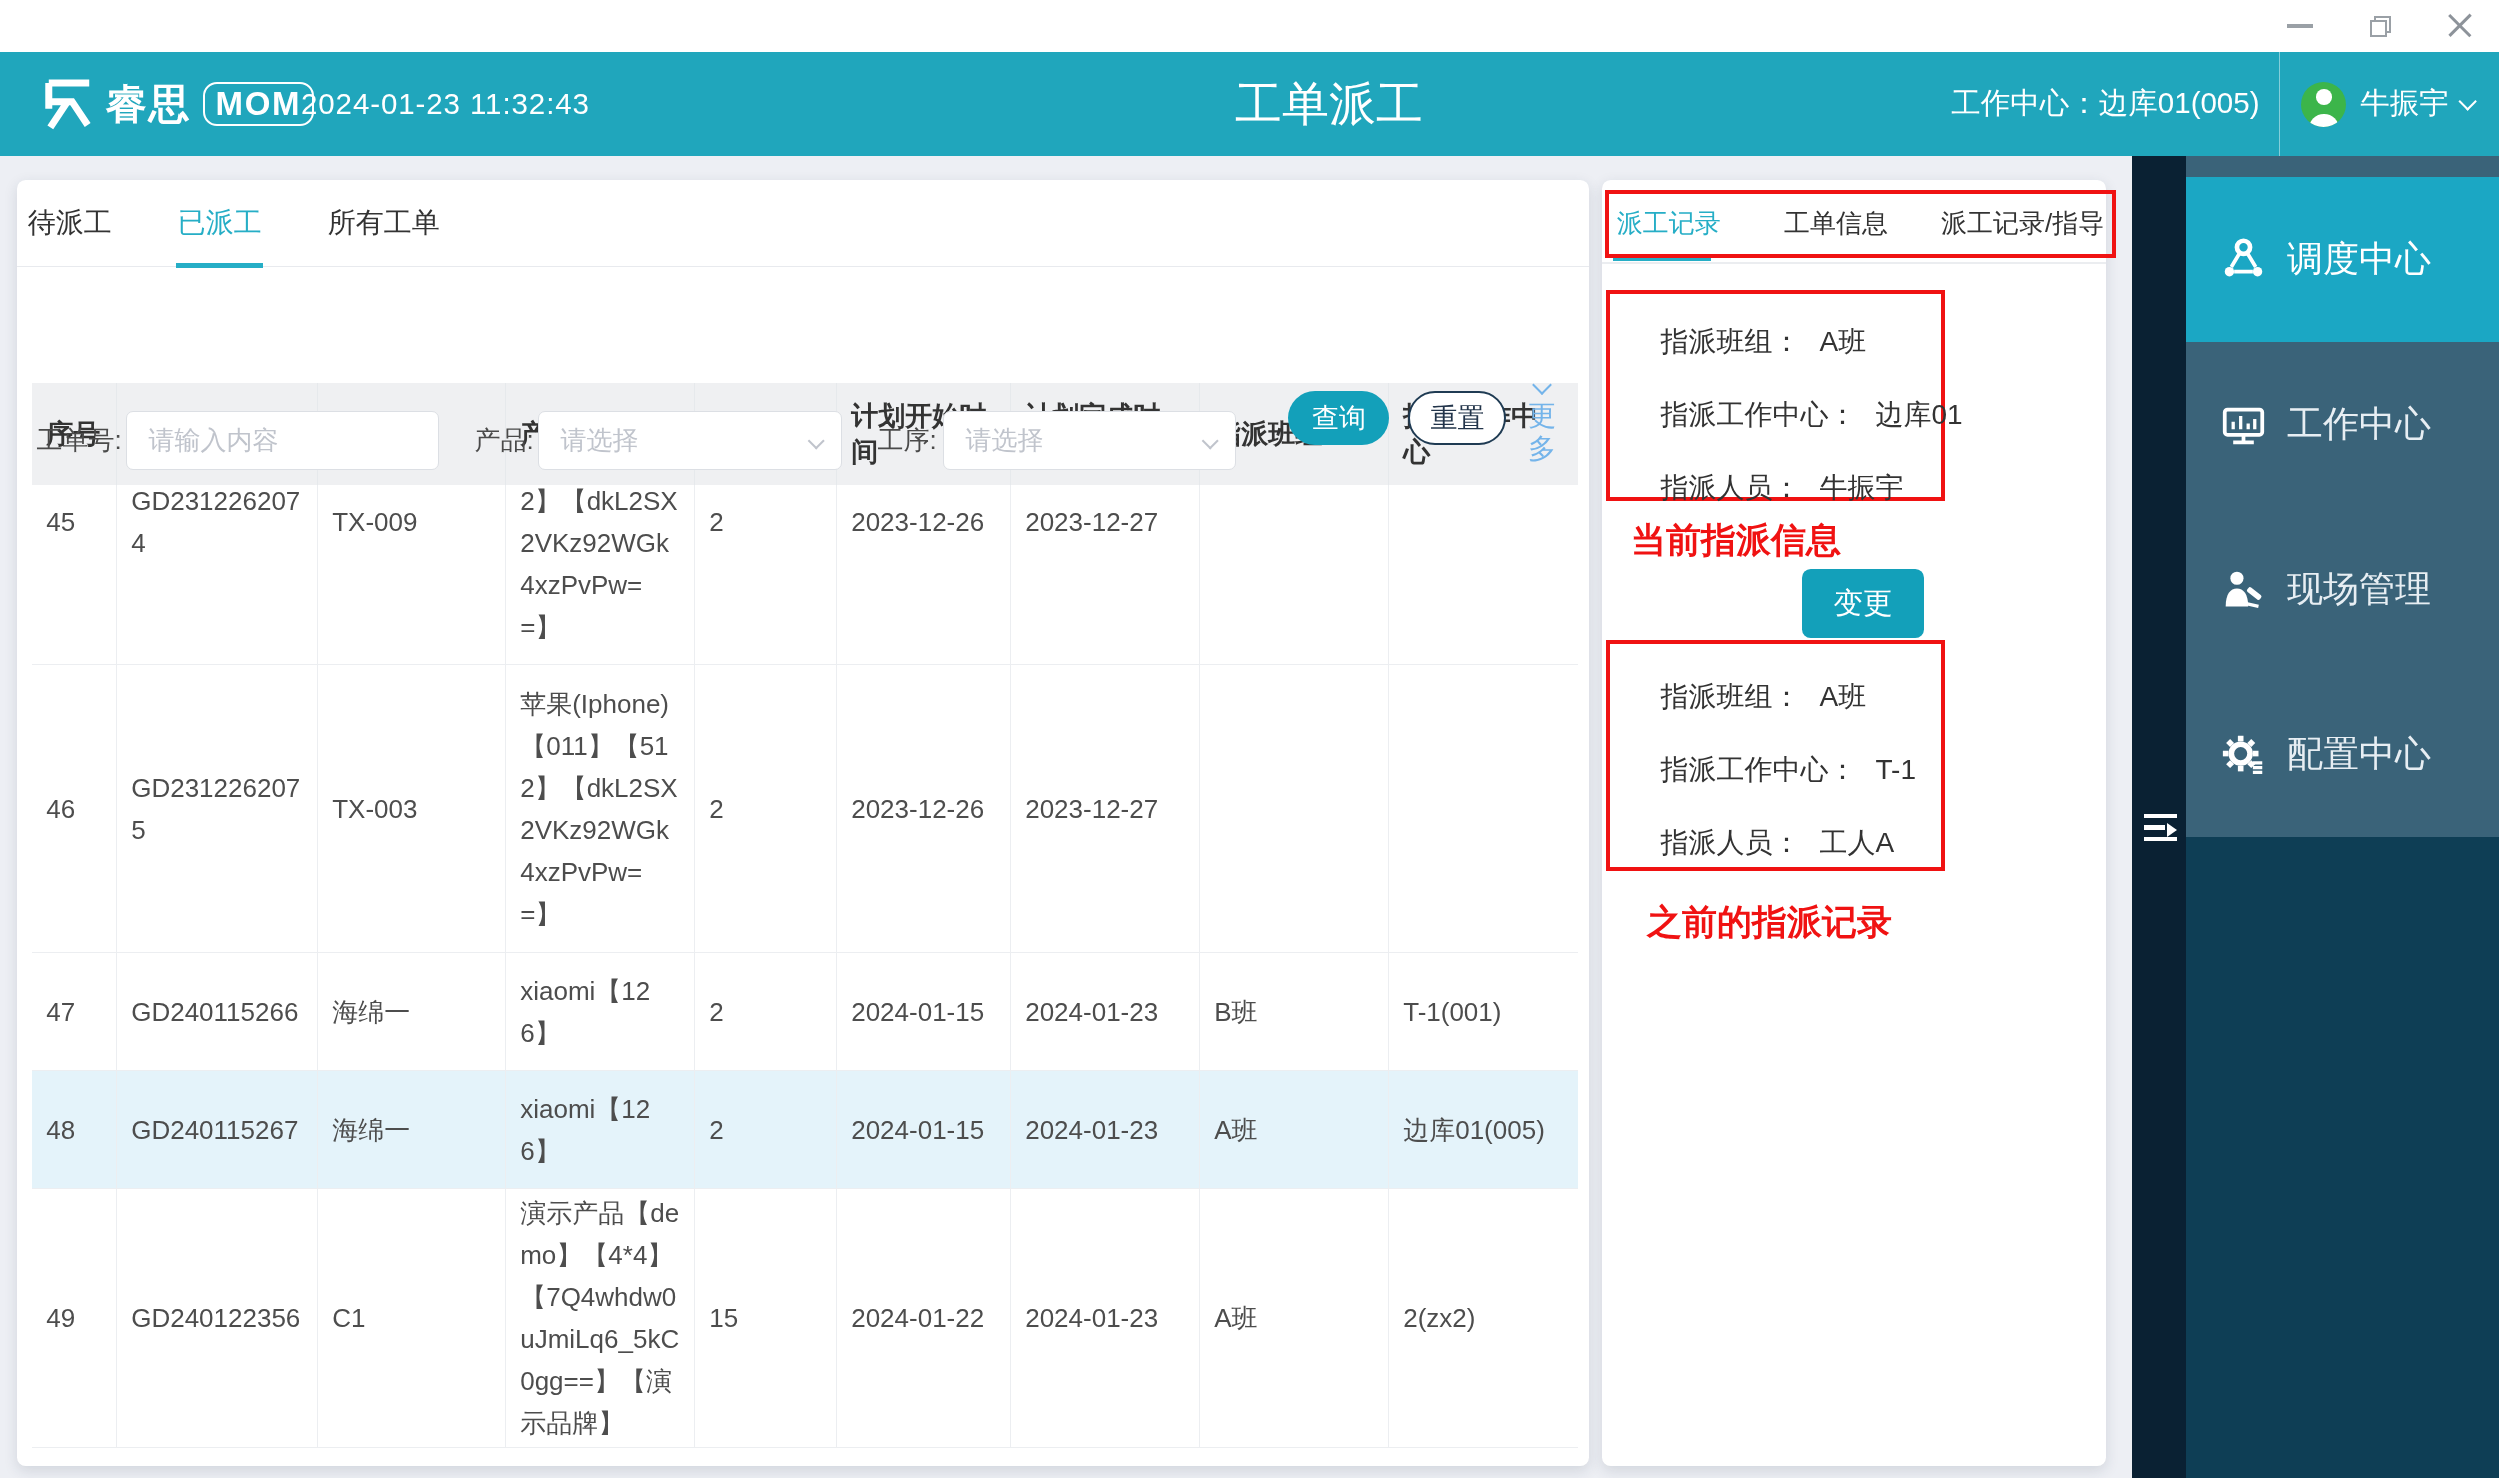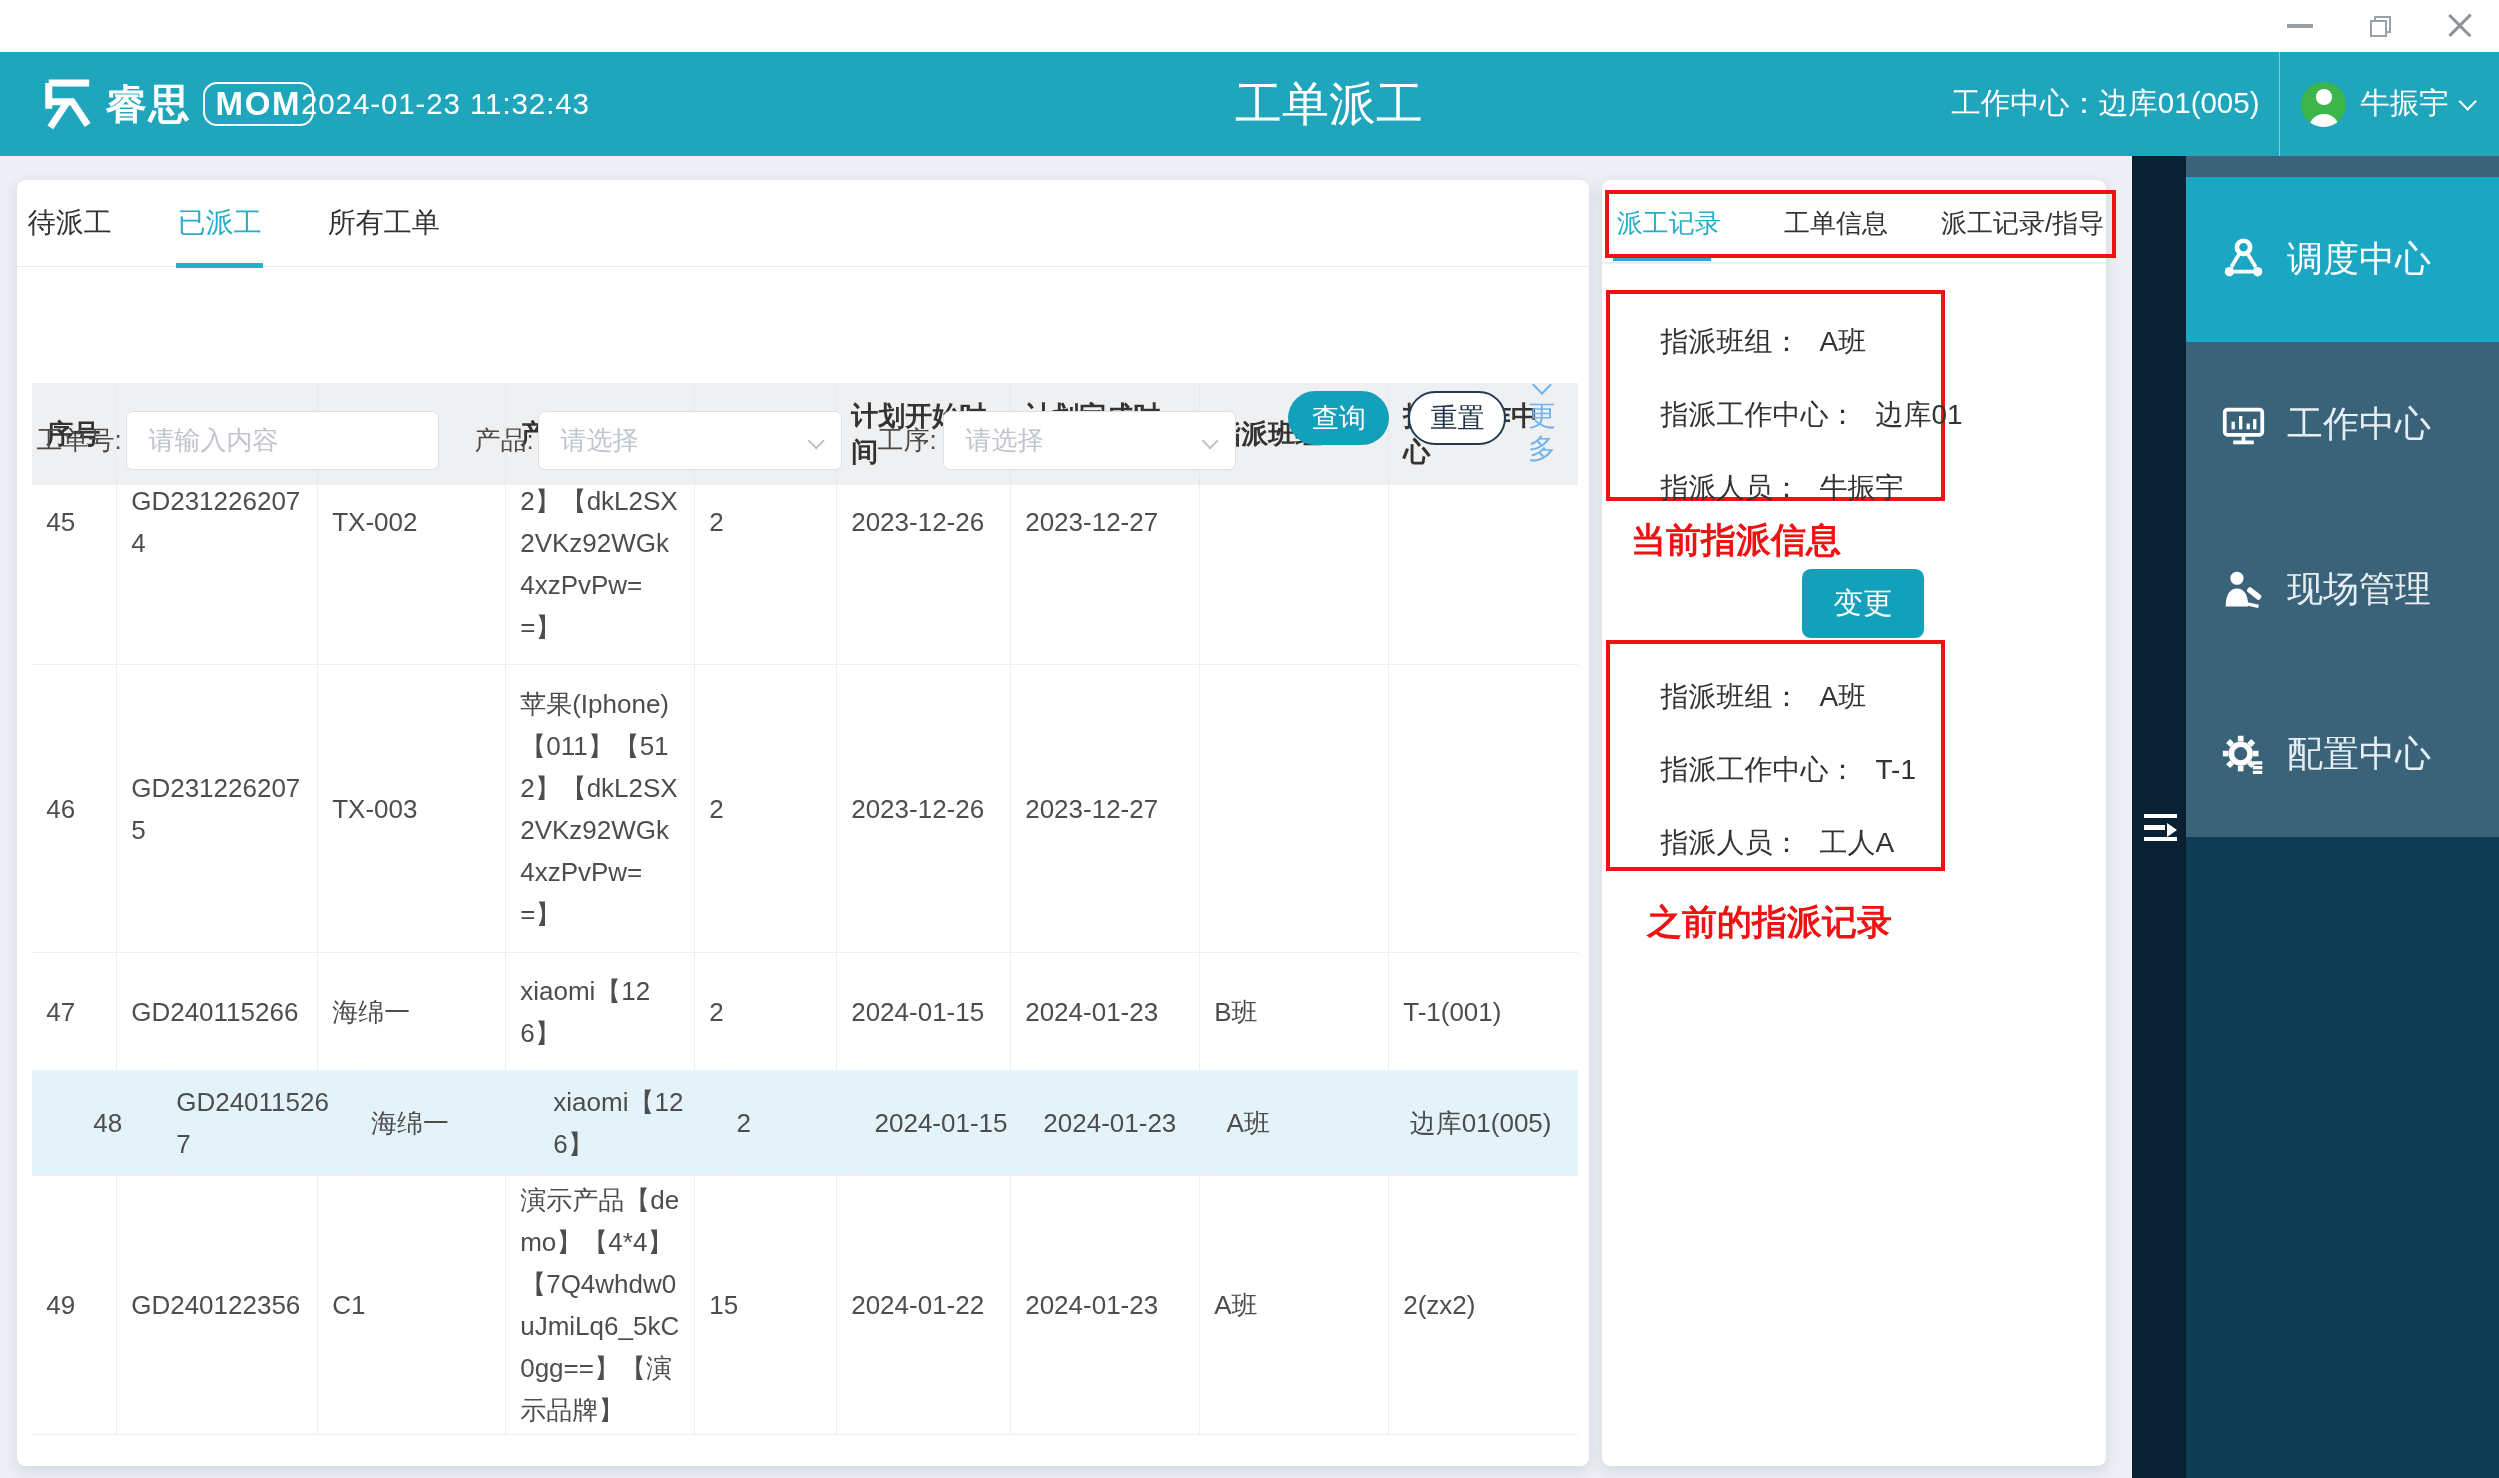--- a/index.html
+++ b/index.html
@@ -74,21 +74,21 @@
   .th:last-child{border-right:none;}
   .tbody-viewport{height:972px;overflow:hidden;margin:0 11.3px 0 14.8px;}
   .tbody-inner{margin-top:-106px;}
   .tr{display:flex;border-bottom:0.9px solid #eceef1;box-sizing:border-box;background:#fff;}
   .tr.highlight{background:#e4f3fa;}
   .td{display:flex;align-items:center;box-sizing:border-box;padding:0 14px;font-size:26px;color:#4d4d4d;
       line-height:42px;word-break:break-all;border-right:0.9px solid #eceef1;}
   .td:last-child{border-right:none;}
   .c0{width:85px;}.c1{width:201px;}.c2{width:188px;}.c3{width:189px;}.c4{width:142px;}
   .c5{width:174px;}.c6{width:189px;}.c7{width:189px;}.c8{width:188px;}
-  .r45{height:286px;}.r46{height:288px;}.r47{height:118px;}.r48{height:105px;padding-left:47px;}.r49{height:259px;}
+  .r45{height:286px;}.r46{height:288px;}.r47{height:118px;}.r48{height:118px;}.r49{height:259px;}
 
   
   .panel-tab{position:absolute;top:9.6px;height:67px;line-height:67px;font-size:26px;color:#333;cursor:pointer;}
   .panel-tab.active{color:#26aec6;}
   .ptab-underline{position:absolute;left:11.3px;top:76px;width:98px;height:5.2px;background:#26aec6;}
   .panel-divider{position:absolute;left:0;right:0;top:82px;height:1.7px;background:#ebedf0;}
   .red-frame{position:absolute;border:4.3px solid #f01212;box-sizing:border-box;z-index:6;}
   .rf-tabs{left:2.6px;top:9.6px;width:511px;height:68px;}
   .rf-box1{left:3.5px;top:110px;width:339px;height:211px;background:#fff;padding:29.5px 0 0 20px;}
   .rf-box2{left:3.5px;top:460px;width:339px;height:231px;background:#fff;padding:35px 0 0 20px;}
@@ -204,21 +204,21 @@
       <div class="th c7">指派班组</div>
       <div class="th c8">指派工作中心</div>
     </div>
 
     <div class="tbody-viewport">
       <div class="tbody-inner">
 
         <div class="tr r45">
           <div class="td c0">45</div>
           <div class="td c1">GD2312262074</div>
-          <div class="td c2">TX-002</div>
+          <div class="td c2">TX-009</div>
           <div class="td c3">苹果(Iphone)【011】【512】【dkL2SX2VKz92WGk4xzPvPw==】</div>
           <div class="td c4">2</div>
           <div class="td c5">2023-12-26</div>
           <div class="td c6">2023-12-27</div>
           <div class="td c7"></div>
           <div class="td c8"></div>
         </div>
 
         <div class="tr r46">
           <div class="td c0">46</div>

